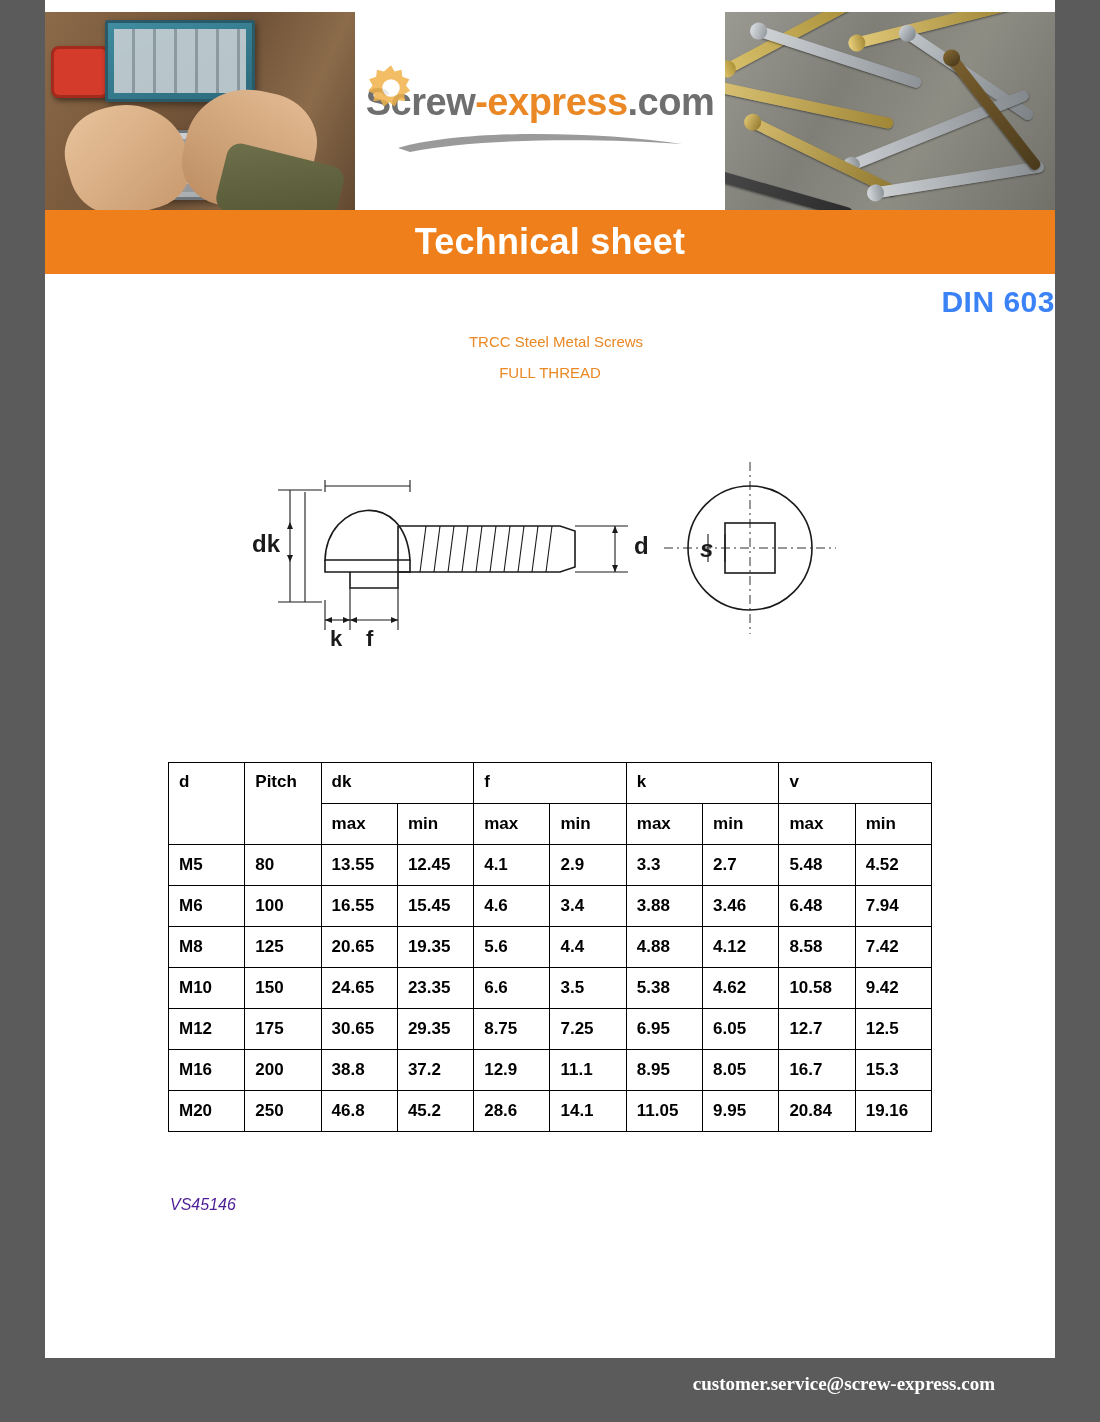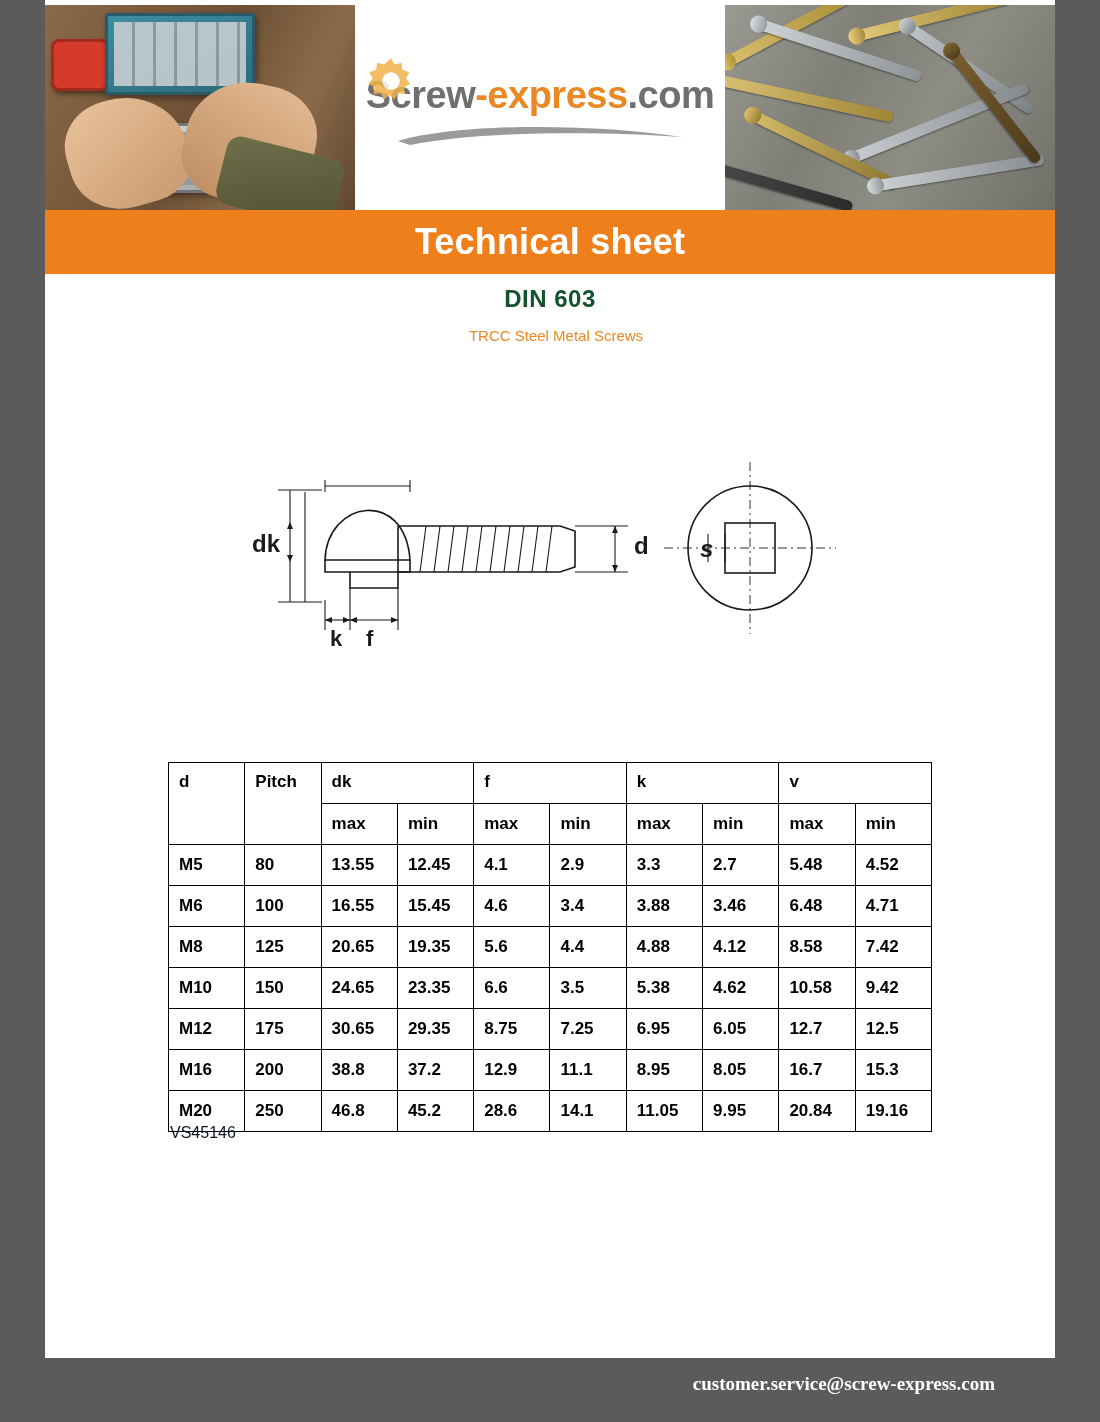--- a/index.html
+++ b/index.html
@@ -25,21 +25,21 @@
     width: 45px;
     height: 1422px;
     background: #5b5b5b;
   }
   .edge-left { left: 0; }
   .edge-right { right: 0; }
 
   
   .header {
     position: absolute;
-    left: 45px; top: 5px;
+    left: 45px; top: 12px;
     width: 1010px; height: 232px;
     background: #fde047;
     overflow: hidden;
   }
   .photo-left {
     position: absolute;
     left: 0; top: 0;
     width: 310px; height: 210px;
     overflow: hidden;
     background: #6b5340;
@@ -189,24 +189,25 @@
   }
 
   
   .titles {
     position: absolute;
     left: 45px; top: 285px;
     width: 1010px;
     text-align: center;
   }
   .din {
-    color: #14532d;
-    font-size: 24px;
+    color: #3b82f6;
+    font-size: 30px;
     font-weight: 700;
     letter-spacing: .5px;
+    text-align: right;
   }
   .subtitle {
     color: #e98824;
     font-size: 15px;
     margin-top: 14px;
     padding-left: 12px;
   }
   .subtitle2 {
     color: #e98824;
     font-size: 15px;
@@ -249,23 +250,24 @@
   .col-n { width: 76px; }
   th.grp {
     vertical-align: top;
   }
   .pitch-label {
     font-size: 12px;
     font-weight: 700;
   }
   .code {
     position: absolute;
-    left: 170px; top: 1124px;
+    left: 170px; top: 1196px;
     font-size: 16px;
-    color: #0f172a;
+    font-style: italic;
+    color: #4c1d95;
   }
 
   
   .footer {
     position: absolute;
     left: 0; bottom: 0;
     width: 1100px; height: 76px;
     background: #5b5b5b;
     display: flex;
     align-items: center;
@@ -335,20 +337,21 @@
     </div>
   </div>
 
   <div class="band">
     <span class="band-title">Technical sheet</span>
   </div>
 
   <div class="titles">
     <div class="din">DIN 603</div>
     <div class="subtitle">TRCC Steel Metal Screws</div>
+    <div class="subtitle2">FULL THREAD</div>
   </div>
 
   <div class="drawing">
     <svg viewBox="0 0 640 230" width="640" height="230">
       <g fill="none" stroke="#1a1a1a" stroke-width="1.6">
 
         <path d="M95 130 C 97 70, 175 58, 180 130 Z"></path>
 
         <path d="M95 130 L 95 142 L 180 142 L 180 130"></path>
         <path d="M120 142 L 120 158 L 168 158 L 168 142"></path>
@@ -474,21 +477,21 @@
         <tr>
           <td>M6</td>
           <td>100</td>
           <td>16.55</td>
           <td>15.45</td>
           <td>4.6</td>
           <td>3.4</td>
           <td>3.88</td>
           <td>3.46</td>
           <td>6.48</td>
-          <td>4.71</td>
+          <td>7.94</td>
         </tr>
         <tr>
           <td>M8</td>
           <td>125</td>
           <td>20.65</td>
           <td>19.35</td>
           <td>5.6</td>
           <td>4.4</td>
           <td>4.88</td>
           <td>4.12</td>

